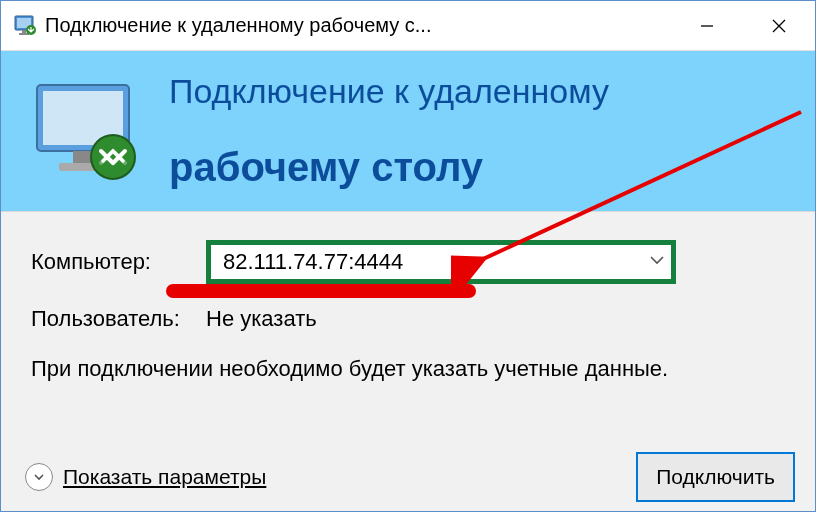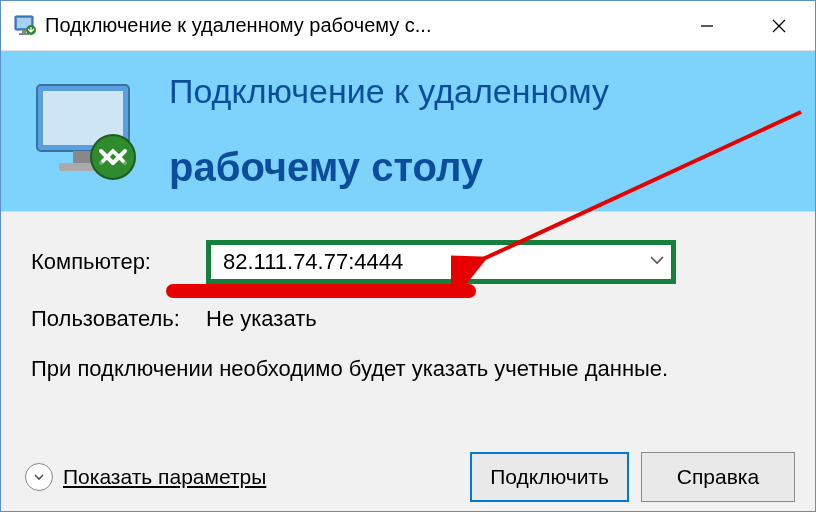--- a/index.html
+++ b/index.html
@@ -281,17 +281,16 @@
       <div class="show-params">
         <span class="circle-chevron">
           <svg width="14" height="14" viewBox="0 0 14 14">
               <path d="M3 5 L7 9 L11 5" stroke="#555" stroke-width="1.6" fill="none"></path>
             </svg>
         </span>
         <span class="text">Показать параметры</span>
       </div>
       <div class="spacer"></div>
       <div class="btn primary">Подключить</div>
-      <div class="btn">Справка</div>
     </div>
   </div>
 
 </div>
 
 </body></html>

